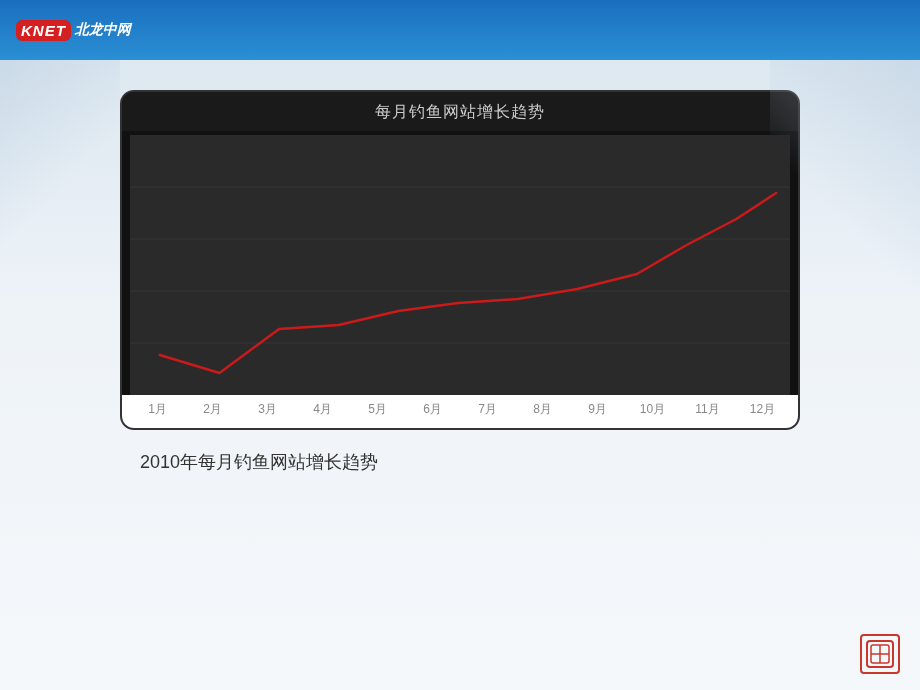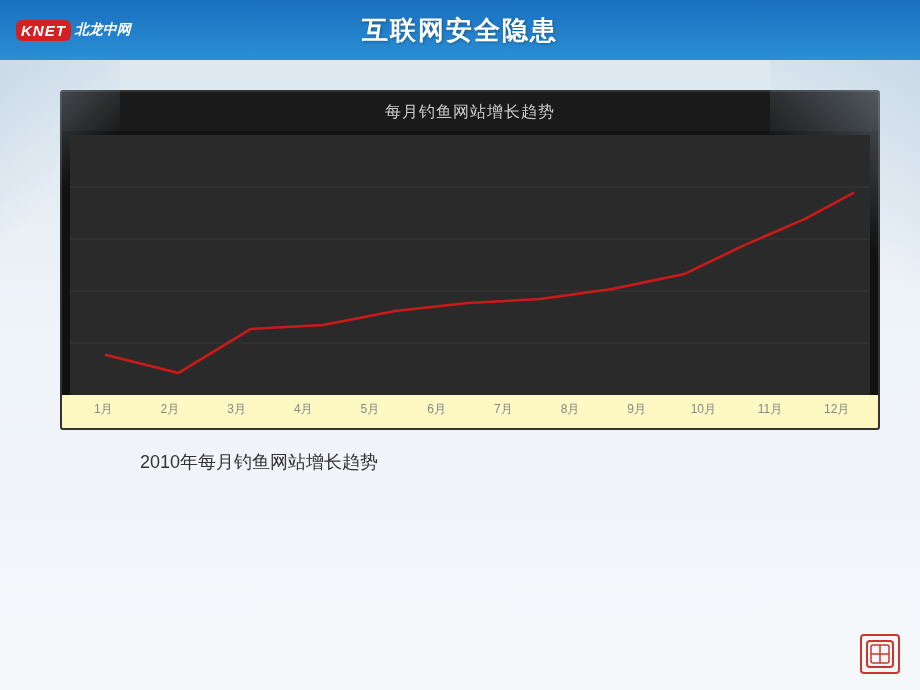--- a/index.html
+++ b/index.html
@@ -80,45 +80,45 @@
       padding: 30px 60px 20px 60px;
       display: flex;
       flex-direction: column;
       align-items: flex-start;
     }
 
     
     .chart-wrapper {
       background: #111;
       border: 2px solid #333;
-      width: 820px;
+      width: 680px;
       margin: 0 auto;
       padding: 0;
-      border-radius: 3px;
+      border-radius: 14px;
       overflow: hidden;
     }
     .chart-title-bar {
       background: #1a1a1a;
       text-align: center;
       padding: 10px 0 8px 0;
       color: #ccc;
       font-size: 16px;
       letter-spacing: 1px;
     }
     .chart-area {
       background: #2a2a2a;
       margin: 4px 8px 0 8px;
       height: 260px;
       position: relative;
     }
     .x-axis-labels {
       display: flex;
       justify-content: flex-end;
       padding: 6px 8px 10px 8px;
-      background: #fef9c3;
+      background: #ffffff;
     }
     .x-label {
       color: #888;
       font-size: 12px;
       text-align: center;
       flex: 1;
     }
 
     
     .chart-svg {
@@ -165,21 +165,20 @@
     }
   </style>
 </head>
 <body>
 
 <div class="header">
   <div class="logo-area">
     <span class="logo-box">KNET</span>
     <span class="logo-text">北龙中网</span>
   </div>
-  <span class="header-title">互联网安全隐患</span>
 </div>
 
 <div class="slide-bg"></div>
 <div class="bg-left-shape"></div>
 <div class="bg-right-shape"></div>
 
 <div class="content">
   <div class="chart-wrapper">
     <div class="chart-title-bar">每月钓鱼网站增长趋势</div>
     <div class="chart-area">

